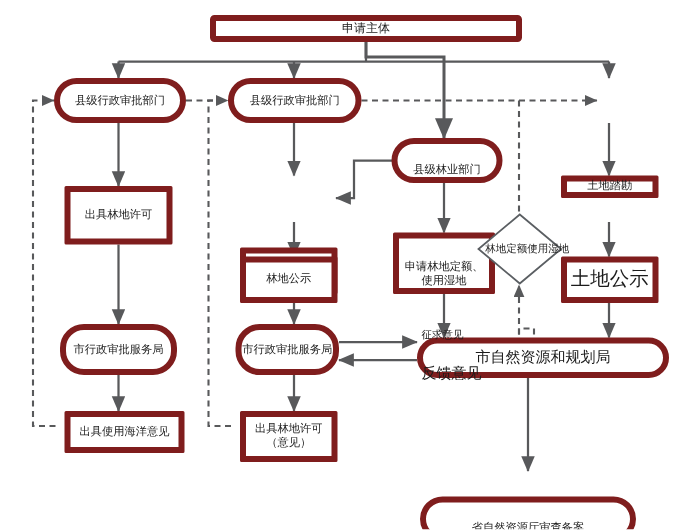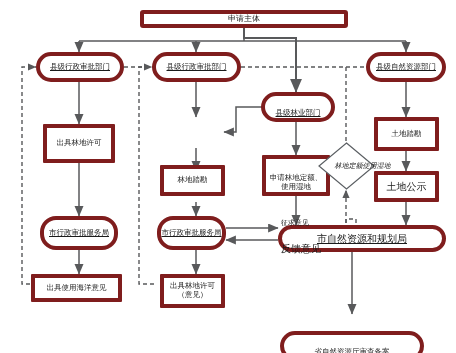--- a/index.html
+++ b/index.html
@@ -3,27 +3,27 @@
 <meta charset="utf-8">
 <style>
   html,body{margin:0;padding:0;background:#ffffff;}
   body{font-family:"DejaVu Sans","Liberation Sans",sans-serif;}
   #canvas{position:relative;width:456px;height:353px;background:#ffffff;overflow:hidden;}
   #svg-layer{position:absolute;left:0;top:0;width:456px;height:353px;}
   .node{position:absolute;box-sizing:border-box;display:flex;align-items:center;
         justify-content:center;text-align:center;background:#ffffff;
         border:4px solid #7f1d1d;color:#1b1b1b;line-height:1.18;}
   .rect{border-radius:1px;}
-  .round{border-radius:16px;text-decoration:underline;}
+  .round{border-radius:16px;}
   .pill{border-radius:3px;}
   .lbl{position:absolute;color:#1b1b1b;background:transparent;white-space:nowrap;margin-left:48px;}
   .diamond-wrap{position:absolute;}
-  .diamond-txt{position:absolute;left:16px;top:0;width:100%;height:100%;
+  .diamond-txt{position:absolute;left:5px;top:0;width:100%;height:100%;
        display:flex;align-items:center;justify-content:center;text-align:center;
-       color:#1b1b1b;line-height:1.15;font-style:italic;}
+       color:#1b1b1b;line-height:1.15;}
 </style>
 </head>
 <body>
 
 <div id="canvas">
 
   <svg id="svg-layer" xmlns="http://www.w3.org/2000/svg" viewBox="0 0 456 353">
     <defs>
       <marker id="ah" markerWidth="8" markerHeight="8" refX="6.6" refY="3" orient="auto" markerUnits="strokeWidth">
         <path d="M0,0 L7,3 L0,6 z" fill="#58595b"></path>
@@ -96,58 +96,58 @@
   </div>
 
   <div class="node round" style="left:36px;top:52px;width:88px;height:30px;font-size:7.5px;">
     <span>县级行政审批部门</span>
   </div>
 
   <div class="node round" style="left:152px;top:52px;width:89px;height:30px;font-size:7.5px;">
     <span>县级行政审批部门</span>
   </div>
 
-  <div class="node round" style="left:366px;top:52px;width:80px;height:30px;font-size:7.5px;">
-    <span>县级自然资源部门</span>
-  </div>
 
   <div class="node round" style="left:261px;top:92px;width:74px;height:30px;font-size:7.5px;align-items:flex-end;">
     <span>县级林业部门</span>
   </div>
 
   <div class="node rect" style="left:43px;top:124px;width:72px;height:39px;font-size:7.5px;">
     <span>出具林地许可</span>
   </div>
 
   <div class="node rect" style="left:160px;top:117px;width:65px;height:31px;font-size:7.5px;margin-top:48px;">
     <span>林地踏勘</span>
   </div>
 
+  <div class="node rect" style="left:160px;top:171px;width:65px;height:31px;font-size:7.5px;">
+    <span>林地公示</span>
+  </div>
 
   <div class="node rect" style="left:262px;top:155px;width:68px;height:41px;font-size:7.5px;padding:0 3px;align-items:flex-end;">
     <span>申请林地定额、使用湿地</span>
   </div>
 
-  <div class="node rect" style="left:374px;top:117px;width:65px;height:34px;font-size:7.5px;">
+  <div class="node rect" style="left:374px;top:117px;width:65px;height:15px;font-size:7.5px;">
     <span>土地踏勘</span>
   </div>
 
-  <div class="node rect" style="left:374px;top:171px;width:65px;height:31px;font-size:10px;">
+  <div class="node rect" style="left:374px;top:171px;width:65px;height:31px;font-size:13px;">
     <span>土地公示</span>
   </div>
 
   <div class="node round" style="left:40px;top:216px;width:78px;height:34px;font-size:7.5px;">
     <span>市行政审批服务局</span>
   </div>
 
   <div class="node round" style="left:157px;top:216px;width:69px;height:34px;font-size:7.5px;">
     <span>市行政审批服务局</span>
   </div>
 
-  <div class="node rect" style="left:31px;top:274px;width:91px;height:28px;font-size:7.5px;text-align:center;">
+  <div class="node rect" style="left:43px;top:274px;width:80px;height:28px;font-size:7.5px;text-align:center;">
     <span>出具使用海洋意见</span>
   </div>
 
   <div class="node rect" style="left:160px;top:274px;width:65px;height:34px;font-size:7.5px;">
     <span>出具林地许可（意见）</span>
   </div>
 
   <div class="node round" style="left:278px;top:225px;width:168px;height:27px;font-size:10px;">
     <span>市自然资源和规划局</span>
   </div>

